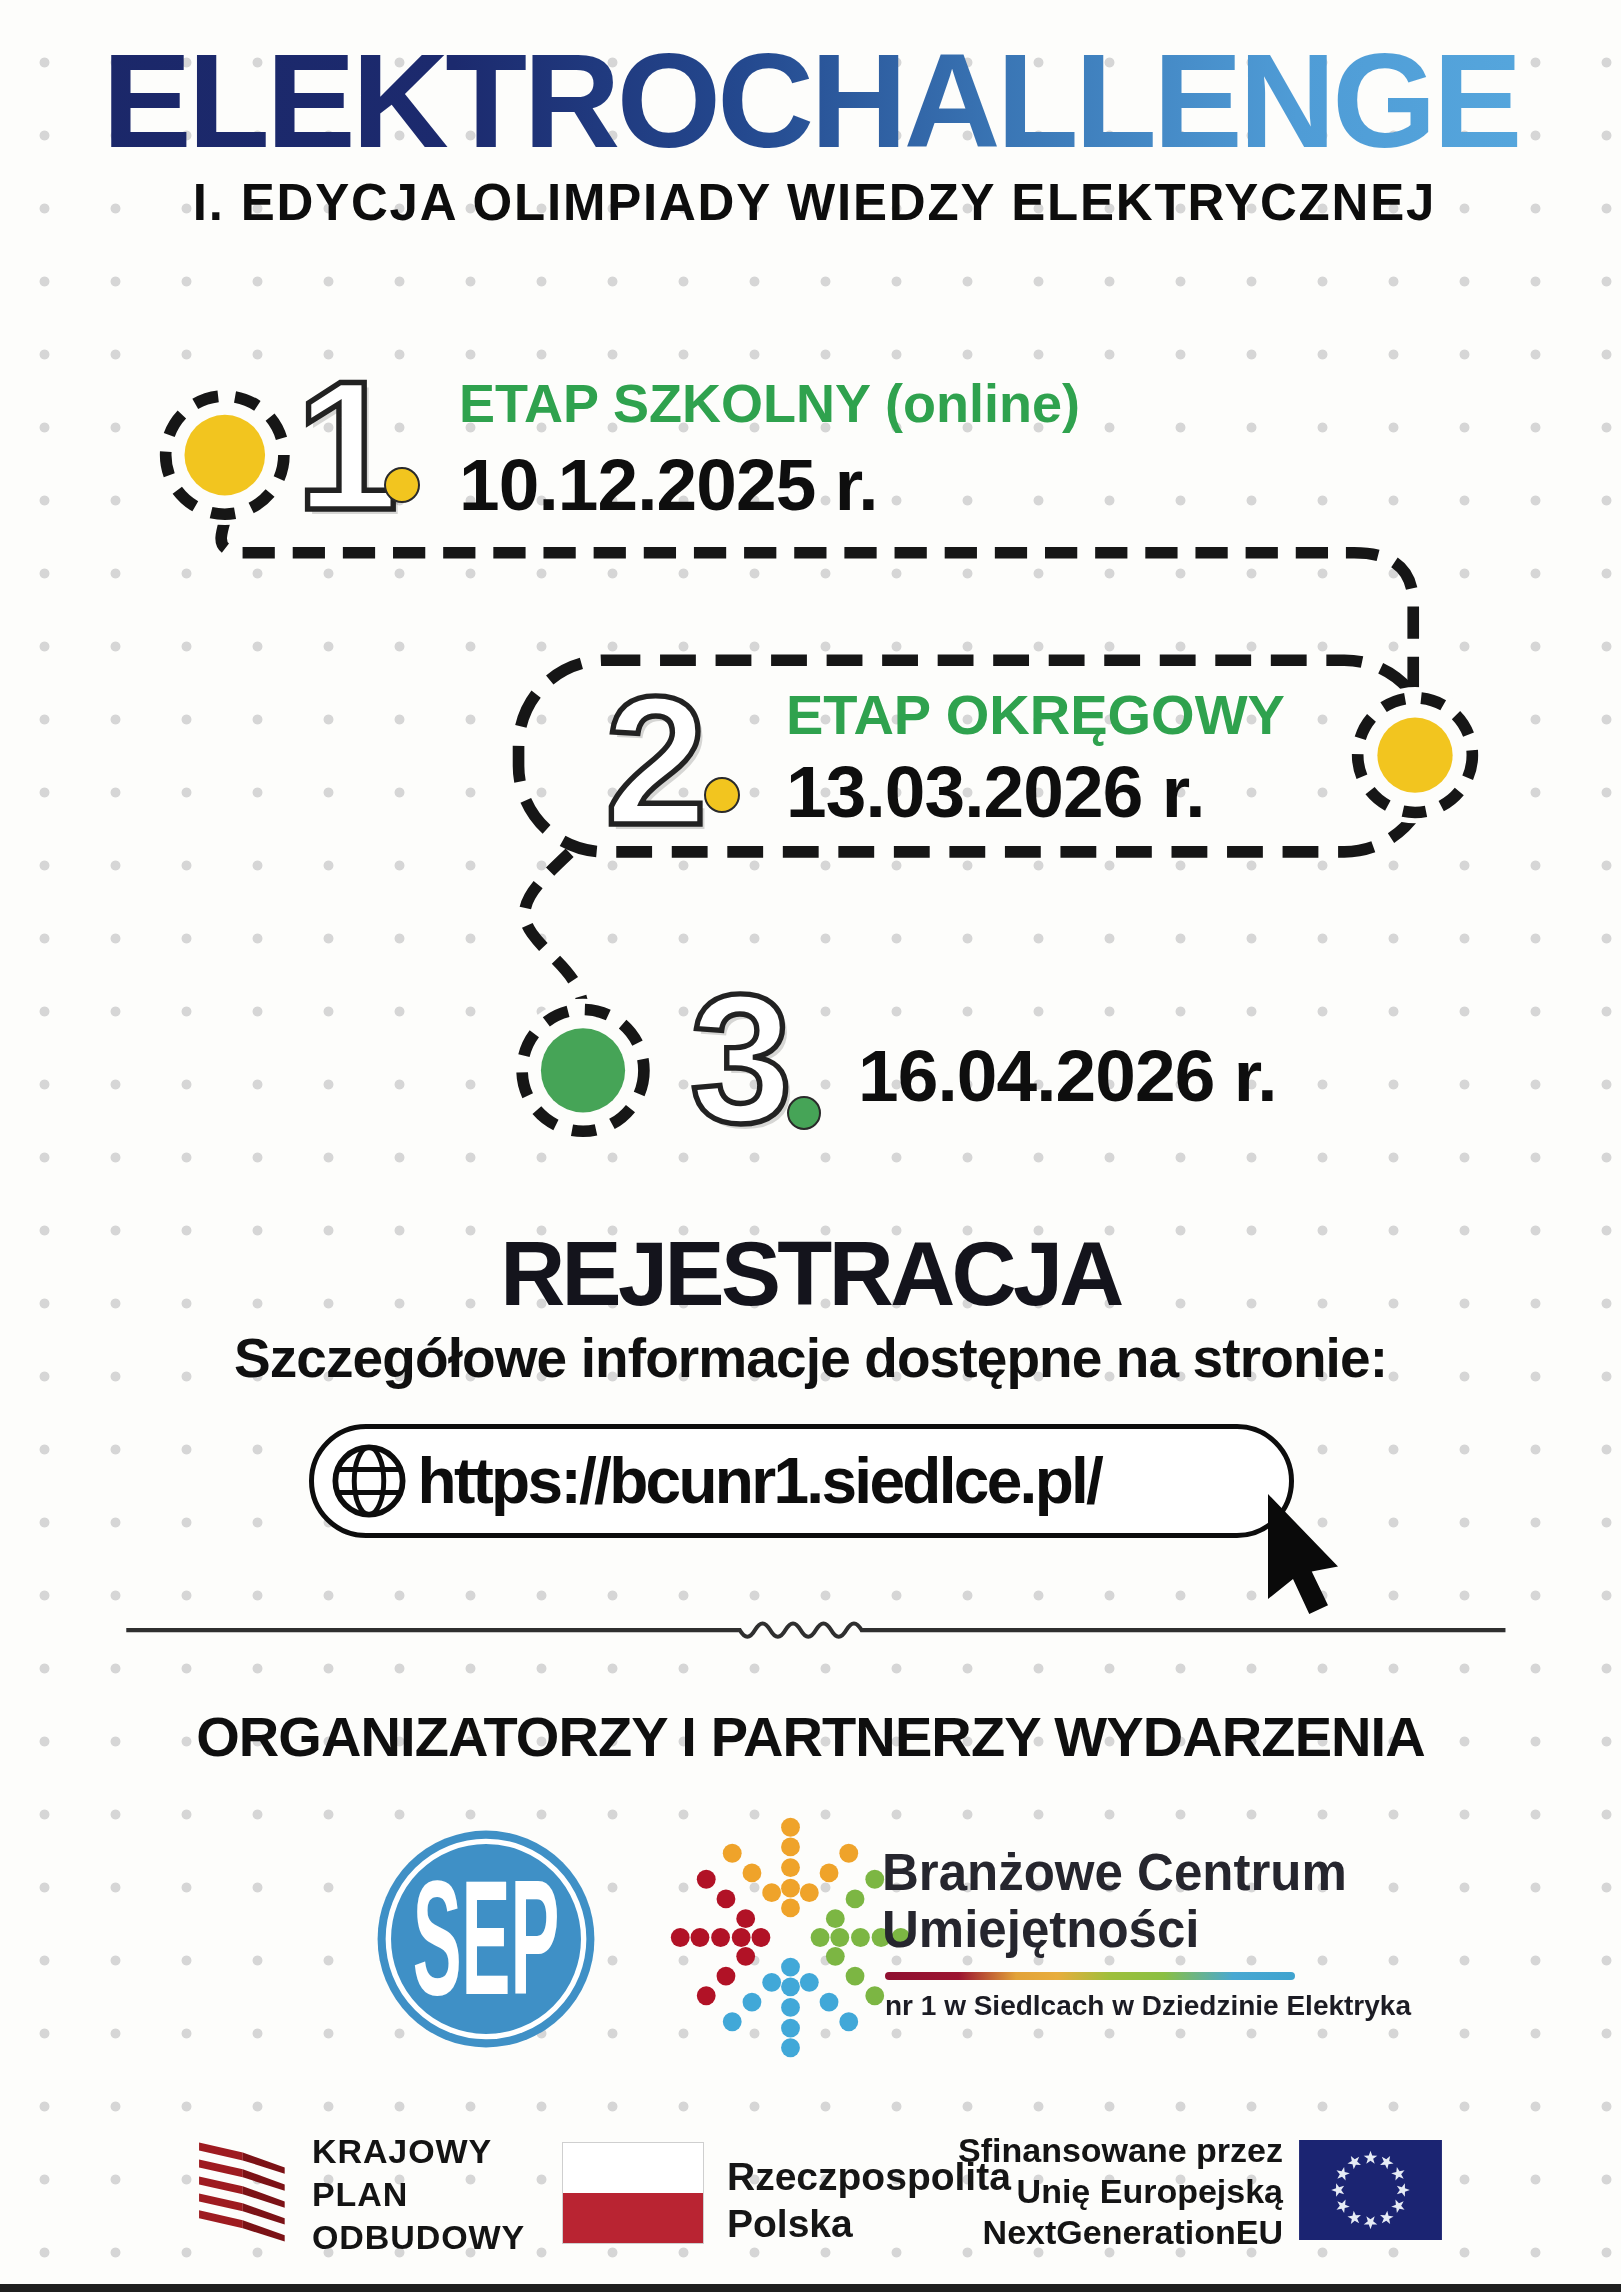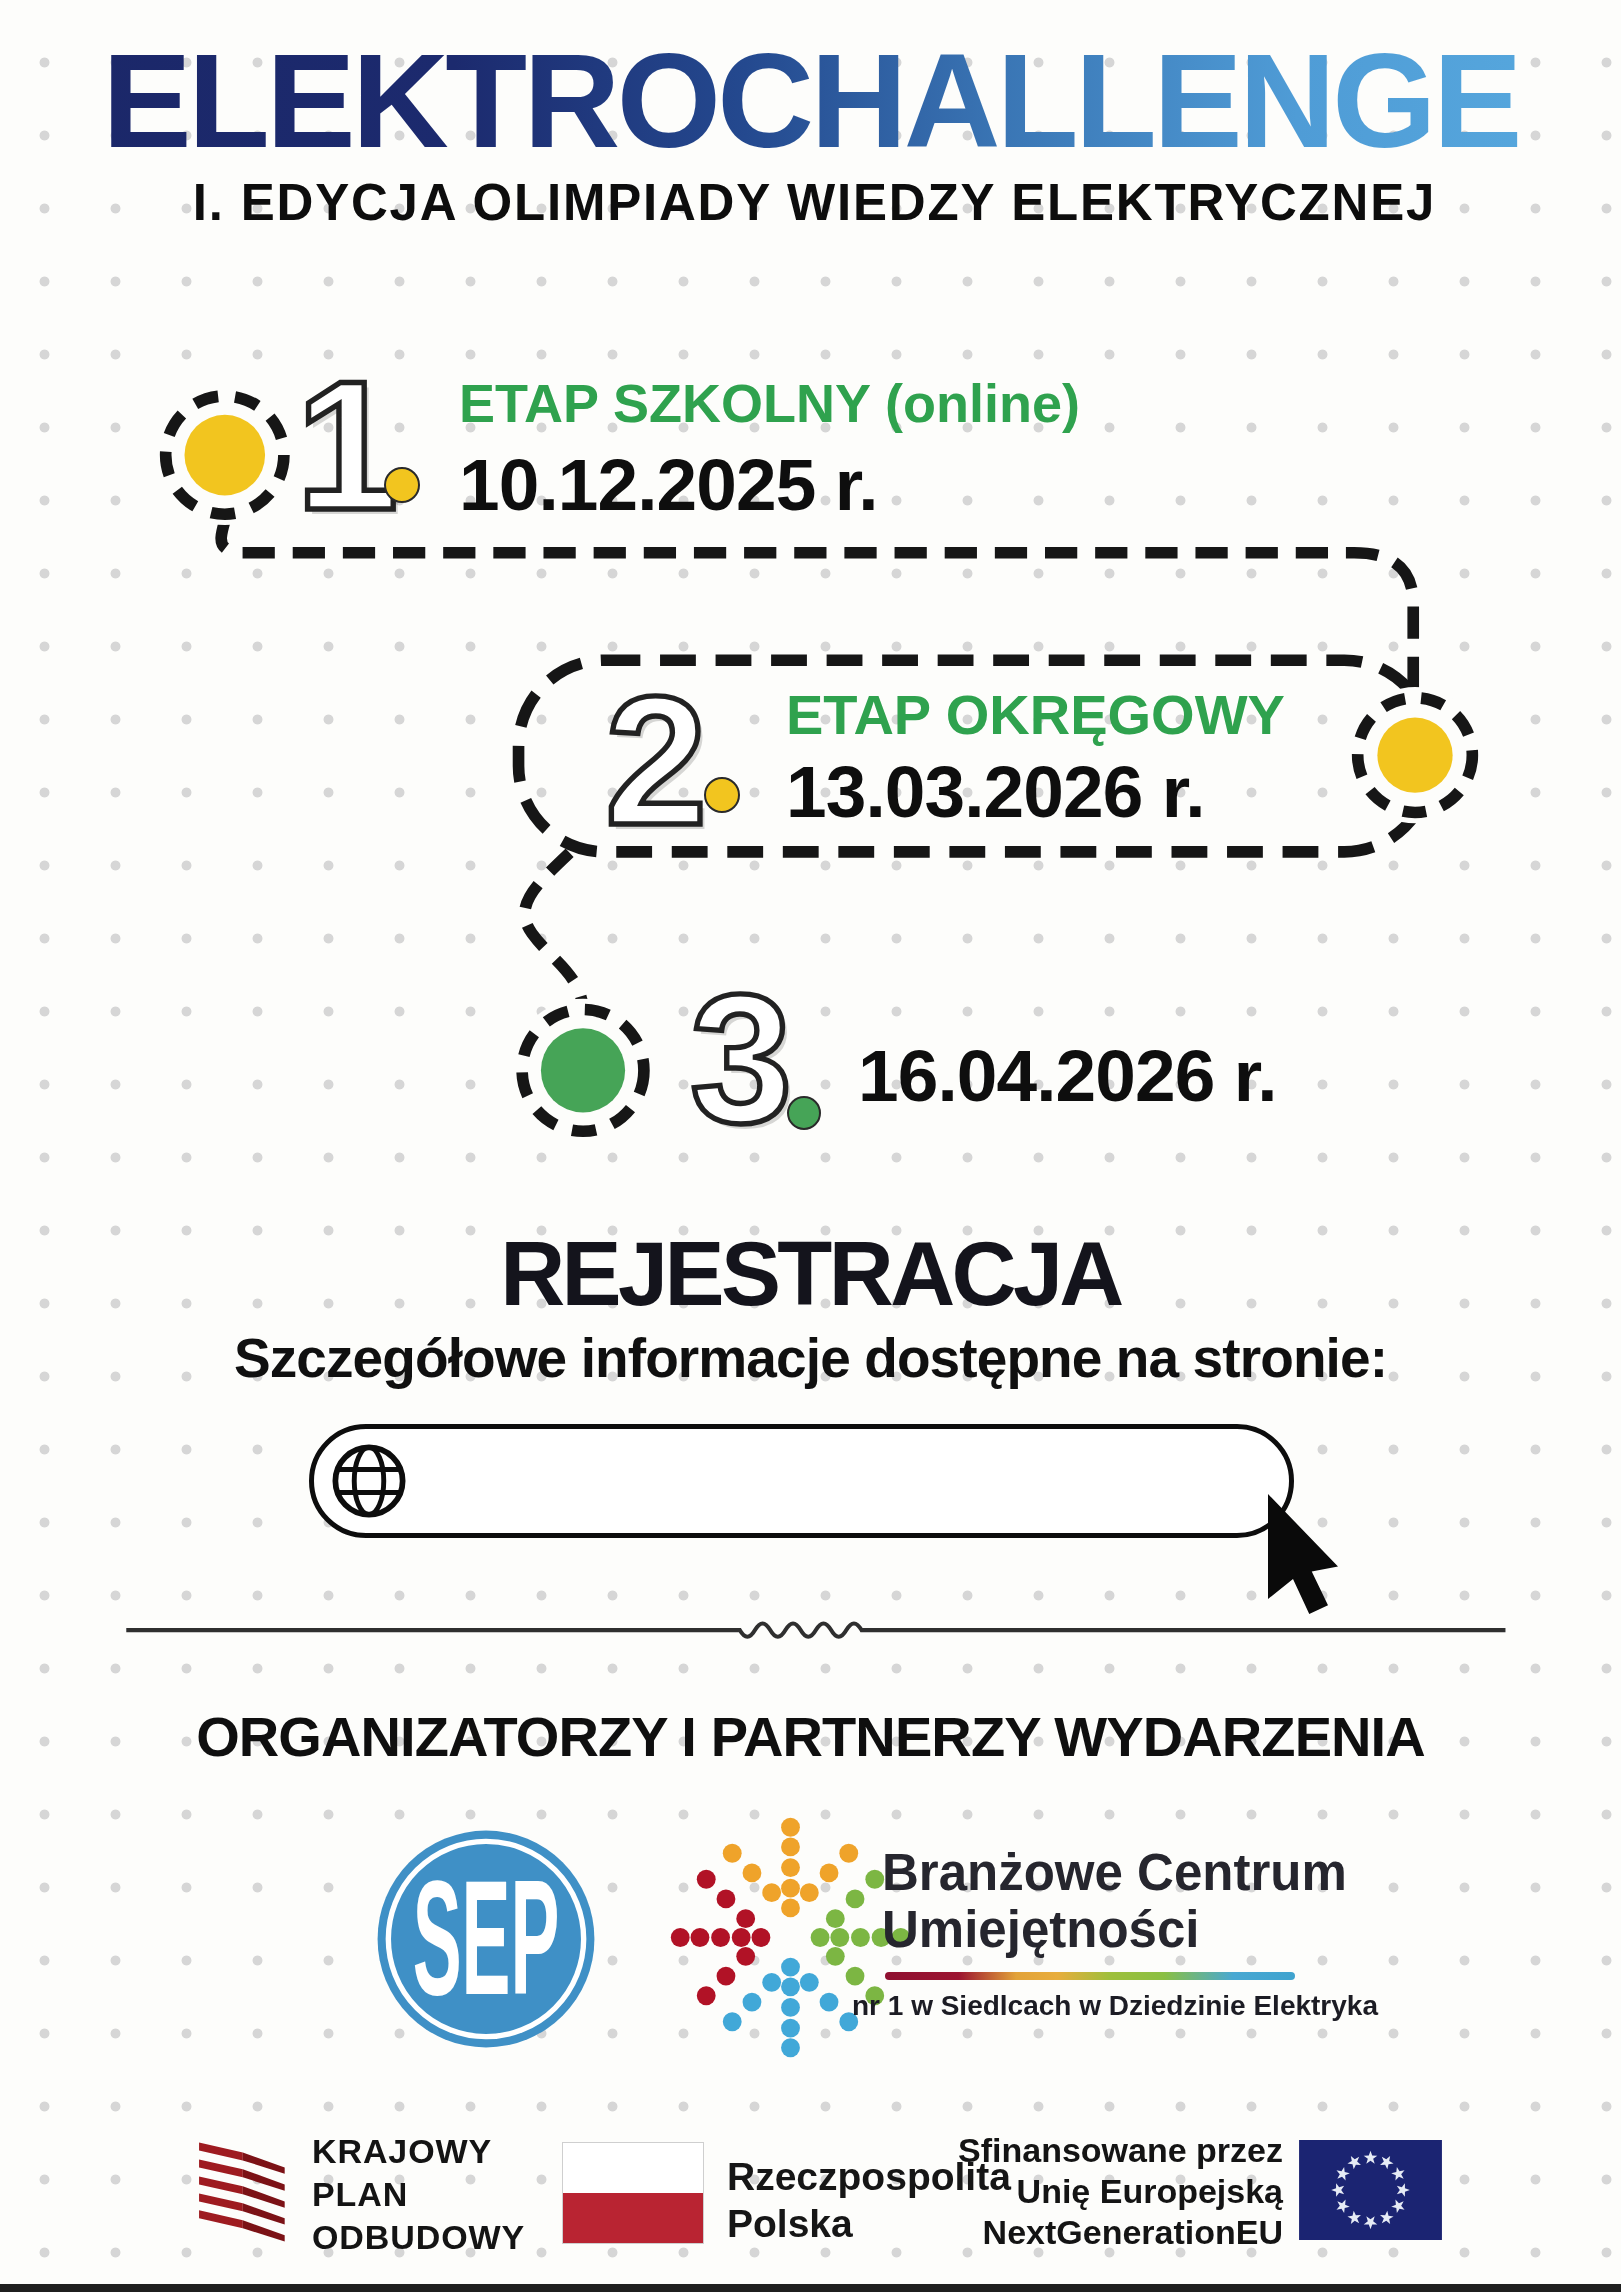--- a/index.html
+++ b/index.html
@@ -64,21 +64,21 @@
   .url-text{font-size:64px;font-weight:700;letter-spacing:-2.7px;color:#0d0d0d;margin-left:7.2px;}
   .cursor-icon{position:absolute;z-index:4;left:1265px;top:1494px;}
 
   .org-title{top:1709px;left:0;right:0;text-align:center;font-size:56px;font-weight:700;letter-spacing:-0.9px;color:#0f0f0f;}
 
   .logo{position:absolute;z-index:2;}
   .bcu-text1{left:882px;top:1847px;font-size:51px;font-weight:600;color:#26262e;}
   .bcu-text2{left:882px;top:1904px;font-size:51px;font-weight:600;color:#26262e;}
   .bcu-bar{position:absolute;z-index:2;left:885px;top:1972px;width:410px;height:8px;border-radius:4.5px;
     background:linear-gradient(90deg,#8f1030 0%,#9c1430 18%,#e2a238 32%,#e8ad3c 42%,#9ebf3b 55%,#8abf43 68%,#49a8d2 85%,#3fa3cf 100%);}
-  .bcu-sub{left:852px;top:1992px;font-size:28px;font-weight:700;color:#1c1c24;}
+  .bcu-sub{left:885px;top:1992px;font-size:28px;font-weight:700;color:#1c1c24;}
 
   .kpo-text{left:312px;top:2130px;font-size:34px;font-weight:600;letter-spacing:0.9px;color:#141414;line-height:43px;}
   .pl-flag{position:absolute;z-index:2;left:562px;top:2142px;width:142px;height:102px;box-sizing:border-box;border:0.9px solid #cfcfcf;}
   .pl-flag .white{width:100%;height:50%;background:#ffffff;}
   .pl-flag .red{width:100%;height:50%;background:#b92432;}
   .poland-text{left:727px;top:2153px;font-size:39px;font-weight:700;color:#161616;line-height:47px;}
   .eu-text{left:896px;top:2130px;width:387px;text-align:right;font-size:34px;font-weight:600;color:#141414;line-height:41px;}
   .eu-text .heavy{font-weight:800;}
 
   .bottom-edge{position:absolute;z-index:5;left:0;top:2284px;width:1621px;height:9px;background:#1f1f1f;}
@@ -138,20 +138,21 @@
   <div class="txt rej-title">REJESTRACJA</div>
   <div class="txt rej-info">Szczegółowe informacje dostępne na stronie:</div>
 
   <div class="url-pill">
     <svg width="82" height="82" viewBox="-50 -50 100 100">
       <circle cx="0" cy="0" r="41" fill="none" stroke="#0d0d0d" stroke-width="7"></circle>
       <ellipse cx="0" cy="0" rx="18" ry="41" fill="none" stroke="#0d0d0d" stroke-width="6"></ellipse>
       <line x1="-38" y1="-14" x2="38" y2="-14" stroke="#0d0d0d" stroke-width="6"></line>
       <line x1="-38" y1="14" x2="38" y2="14" stroke="#0d0d0d" stroke-width="6"></line>
     </svg>
+    <span class="url-text">https://bcunr1.siedlce.pl/</span>
   </div>
   <svg class="cursor-icon" width="81" height="120" viewBox="0 0 64 96">
     <path d="M2 0 L2 84 L22 68 L35 96 L50 89 L37 62 L58 58 Z" fill="#0a0a0a"></path>
   </svg>
 
   <div class="txt org-title">ORGANIZATORZY I PARTNERZY WYDARZENIA</div>
 
   <svg class="logo" style="left:374px;top:1827px;" width="224" height="224" viewBox="0 0 250 250">
     <circle cx="125" cy="125" r="121" fill="#3f90c6"></circle>
     <circle cx="125" cy="125" r="109" fill="none" stroke="#ffffff" stroke-width="6"></circle>

